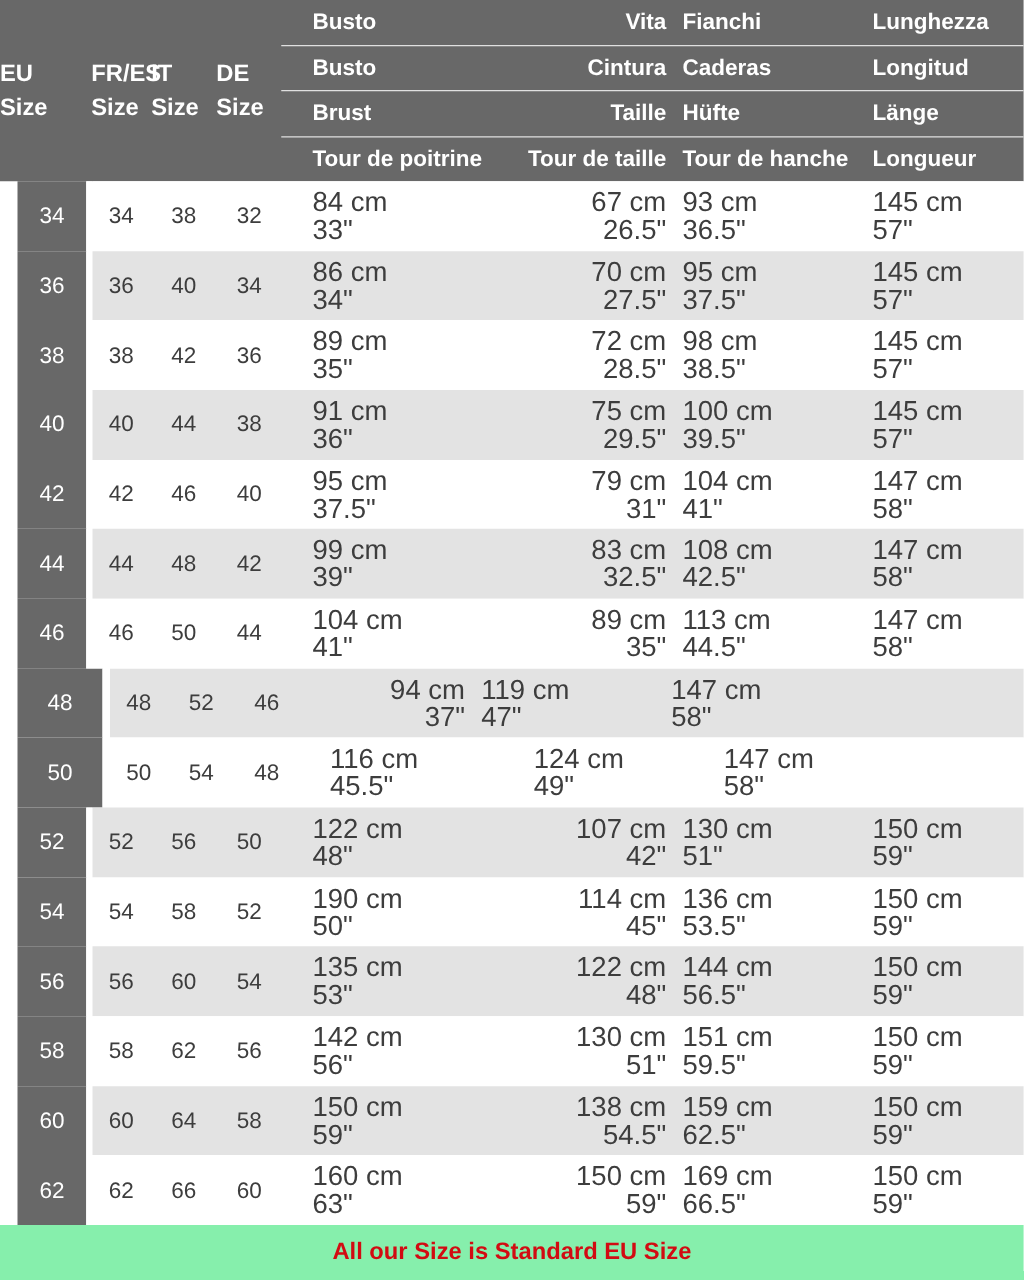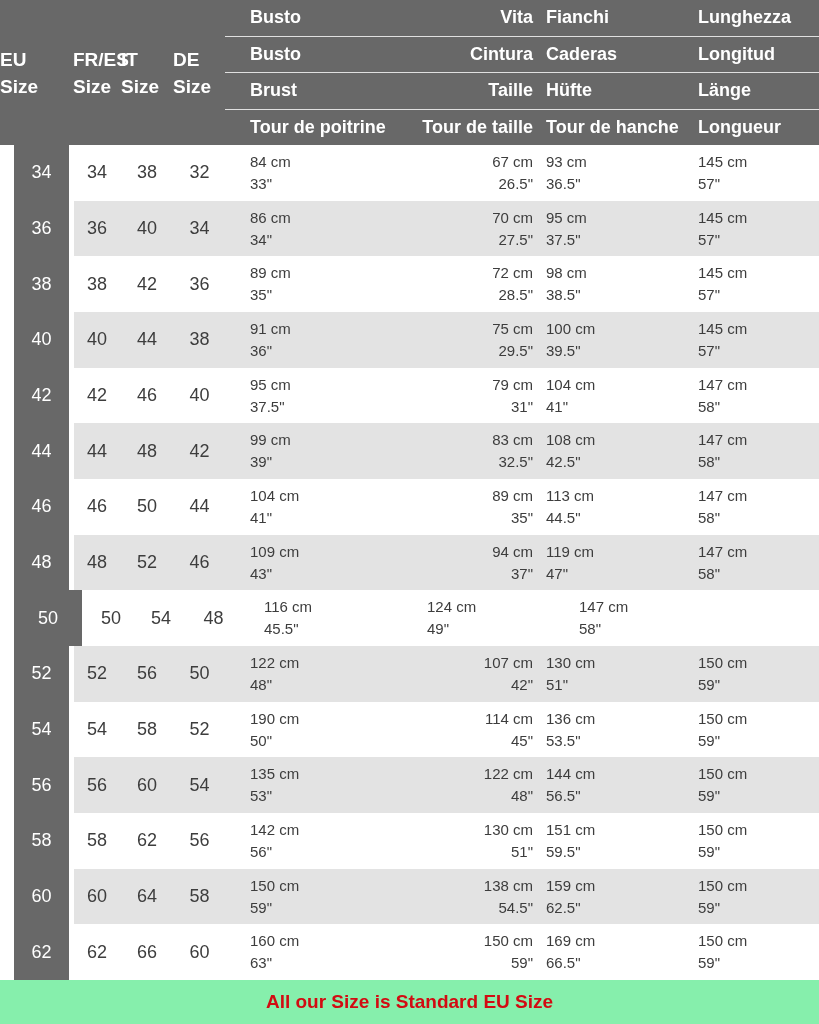--- a/index.html
+++ b/index.html
@@ -41,21 +41,21 @@
   }
   .gutter { width: 6px; background: var(--row-bg, #fff); }
   .row-body { flex: 1; display: flex; align-items: center; background: var(--row-bg, #fff); }
   .row.alt .row-body { background: var(--alt-row-bg, #e3e3e3); }
 
   .num-cell { text-align: center; font-size: 18px; color: var(--data-text, #3d3d3d); }
   .w-fr { width: 46px; }
   .w-it { width: 54px; }
   .w-de { width: 51px; }
 
-  .m-cell { font-size: 15px; line-height: 22px; color: var(--data-text, #3d3d3d); white-space: nowrap; }
+  .m-cell { font-size: 22px; line-height: 22px; color: var(--data-text, #3d3d3d); white-space: nowrap; }
 
   
   .footer { height: 44px; display: flex; align-items: center; justify-content: center; background: #86efac; }
   .footer-note { color: var(--note-red, #d20b12); font-weight: bold; font-size: 19px; }
 </style>
 </head>
 <body>
 
 <div class="chart">
 
@@ -282,24 +282,20 @@
       </div>
     </div>
   </div>
       <div class="row alt">
     <div class="eu-cell">48</div>
     <div class="gutter"></div>
     <div class="row-body">
       <div class="num-cell w-fr">48</div>
       <div class="num-cell w-it">52</div>
       <div class="num-cell w-de">46</div>
-      <div class="m-cell w-bust">
-        <div>109 cm</div>
-        <div>43"</div>
-      </div>
       <div class="m-cell w-waist">
         <div>94 cm</div>
         <div>37"</div>
       </div>
       <div class="m-cell w-hips">
         <div>119 cm</div>
         <div>47"</div>
       </div>
       <div class="m-cell w-len">
         <div>147 cm</div>

